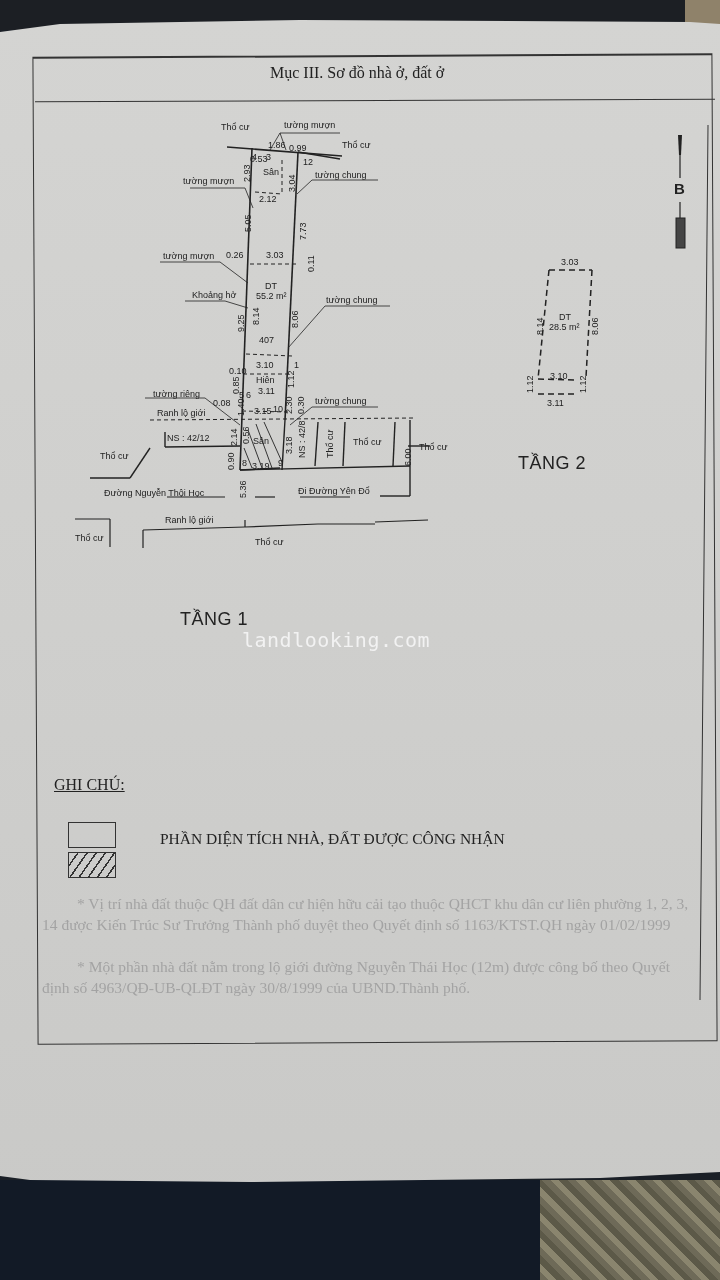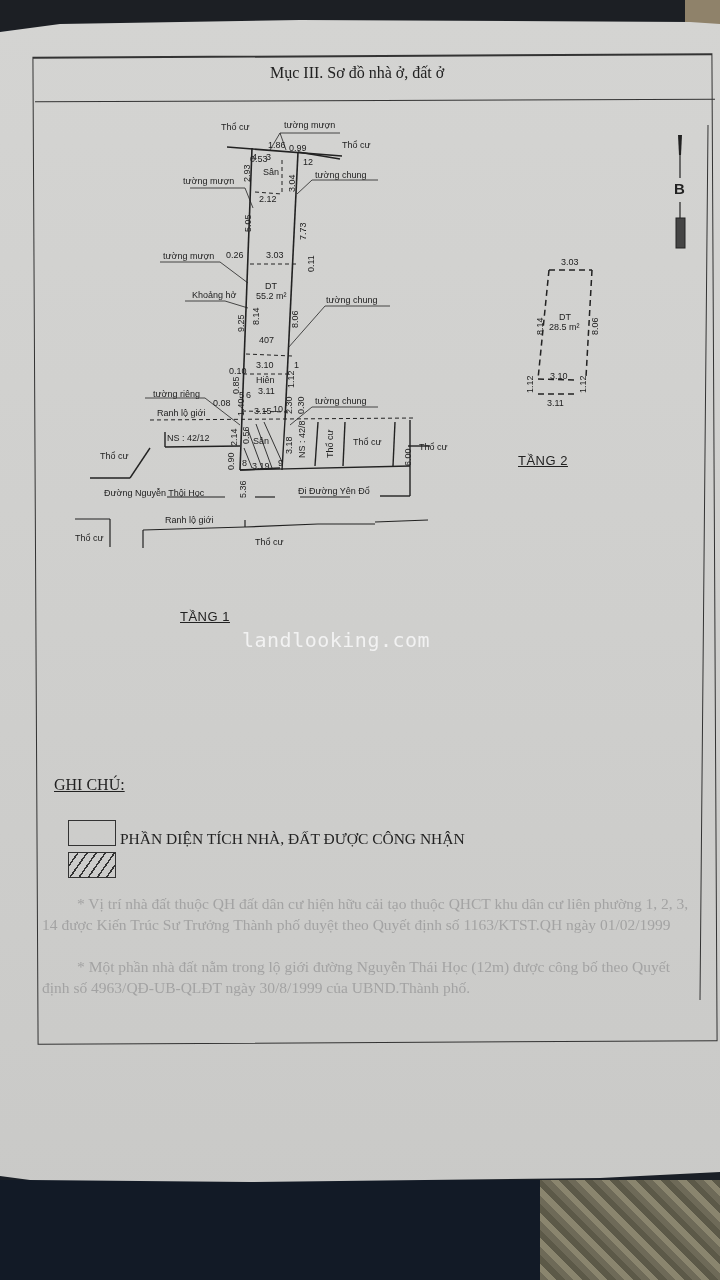--- a/index.html
+++ b/index.html
@@ -24,30 +24,30 @@
       transform: rotate(-0.3deg);
     }
     .header-line { position: absolute; left: 35px; top: 100px; width: 680px; height: 0; border-top: 1.5px solid #333; transform: rotate(-0.2deg); }
     .section-title {
       position: absolute; left: 270px; top: 64px;
       font-family: "Liberation Serif", serif; font-size: 16px; color: #222;
     }
     .lbl { position: absolute; font-size: 9px; color: #222; white-space: nowrap; }
     .lbl-v { position: absolute; font-size: 9px; color: #222; white-space: nowrap; transform: rotate(-90deg); transform-origin: left top; }
     svg.diagram { position: absolute; left: 0; top: 0; }
-    .floor-title { position: absolute; font-size: 13px; color: #222; text-decoration: underline; letter-spacing: 0.5px; }
+    .floor-title { position: absolute; font-size: 18px; color: #222; letter-spacing: 0.5px; }
     .watermark {
       position: absolute; left: 242px; top: 628px;
       font-family: "DejaVu Sans Mono", monospace; font-size: 20px; color: #f2f2f2; letter-spacing: 0.5px;
     }
     .notes-title {
       position: absolute; left: 54px; top: 776px;
       font-family: "Liberation Serif", serif; font-size: 16px; color: #222; text-decoration: underline;
     }
-    .legend-row { position: absolute; left: 68px; display: flex; align-items: flex-start; }
+    .legend-row { position: absolute; left: 68px; display: flex; align-items: flex-end; gap: 40px; }
     .legend-box { width: 48px; height: 26px; border: 1.5px solid #333; box-sizing: border-box; margin-right: 4px; }
     .legend-box.hatched { background: repeating-linear-gradient(-55deg, transparent 0 6px, #333 6px 7.5px); }
     .legend-text { font-family: "Liberation Serif", serif; font-size: 15.5px; color: #222; margin-top: 10px; }
     .para {
       position: absolute; left: 42px; width: 650px;
       font-family: "Liberation Serif", serif; font-size: 15.5px; line-height: 21px; color: #a3a3a3;
       text-indent: 35px;
     }
     .compass-b { position: absolute; left: 674px; top: 180px; font-size: 15px; font-weight: bold; color: #222; }
   </style>

